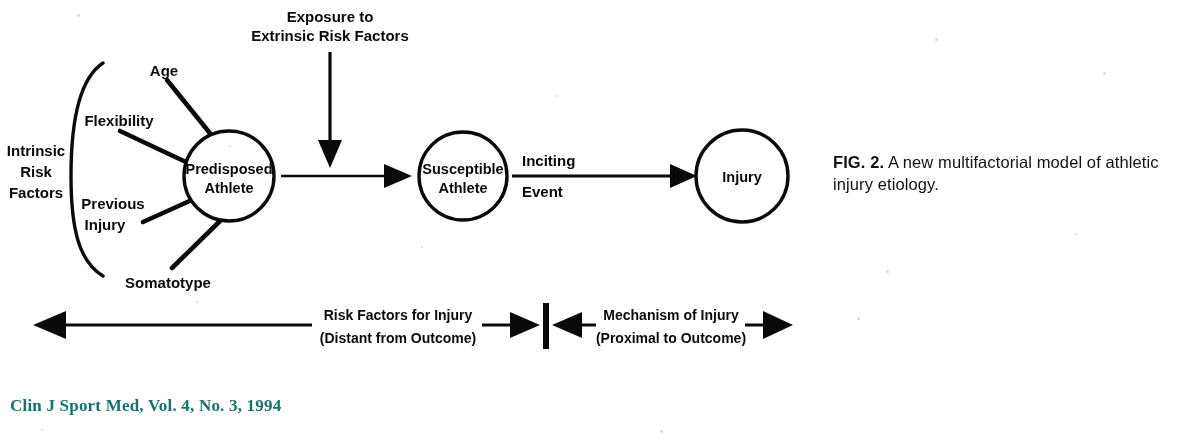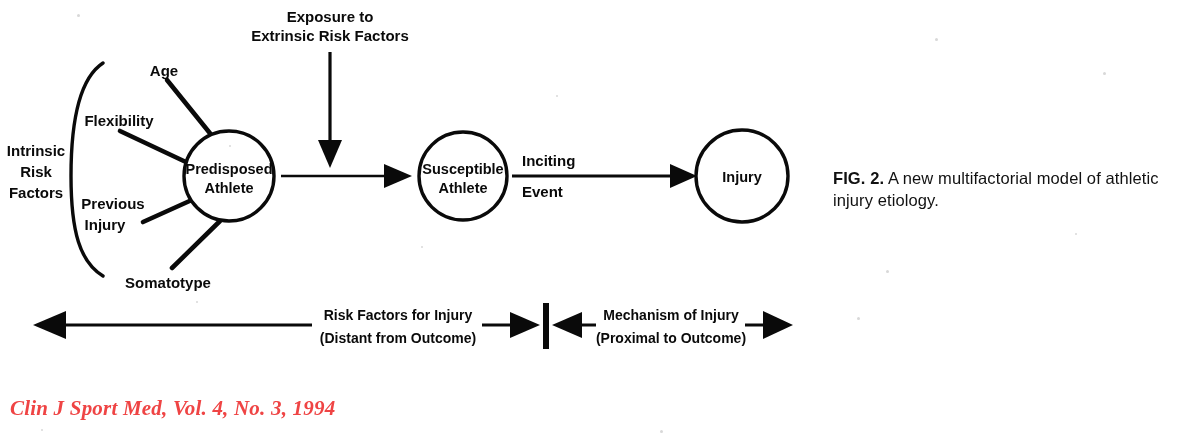--- a/index.html
+++ b/index.html
@@ -57,34 +57,32 @@
   .caption {
     position: absolute;
     left: 833px;
     top: 152px;
     width: 340px;
     font-family: "Liberation Sans", sans-serif;
     font-size: 16.5px;
     line-height: 1.32;
     color: #111111;
     letter-spacing: 0.1px;
-    margin-top: 16px;
   }
   .caption b {
     font-weight: 700;
   }
   .footer {
     position: absolute;
     left: 10px;
     top: 396px;
     font-family: "Liberation Serif", serif;
-    font-style: italic;
     font-weight: 700;
-    font-size: 21px;
-    color: #ef4444;
+    font-size: 17px;
+    color: #0f766e;
     letter-spacing: 0.2px;
   }
   .speck {
     position: absolute;
     background: #d8d8d8;
     border-radius: 50%;
     pointer-events: none;
   }
 </style>
 </head>

